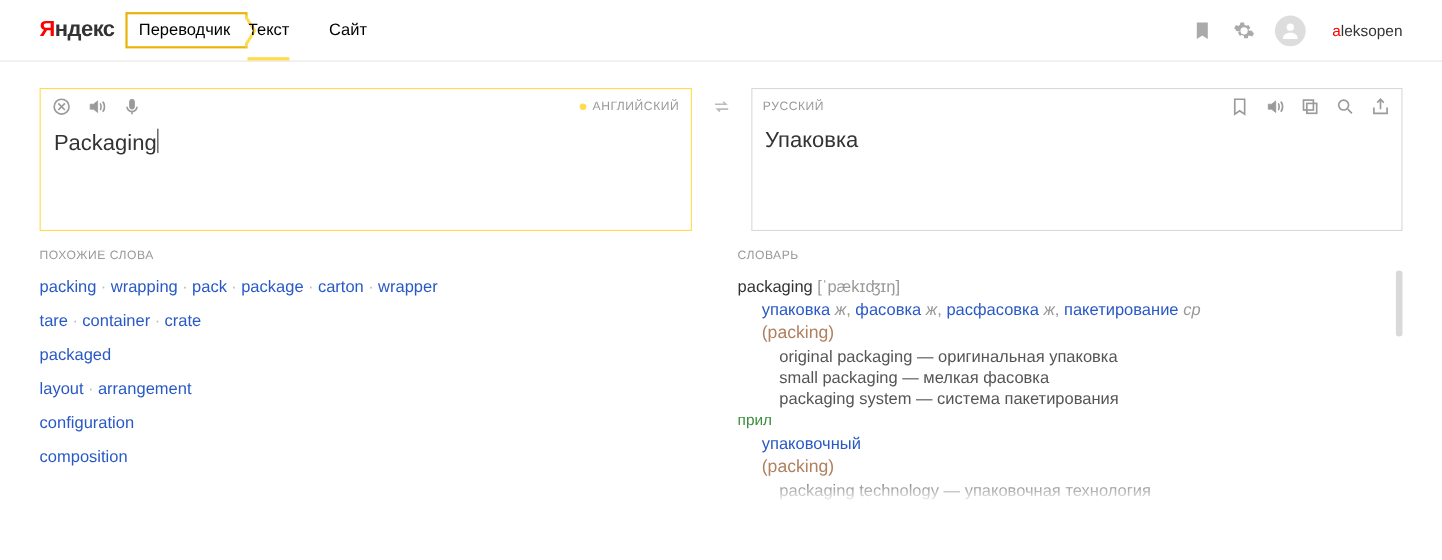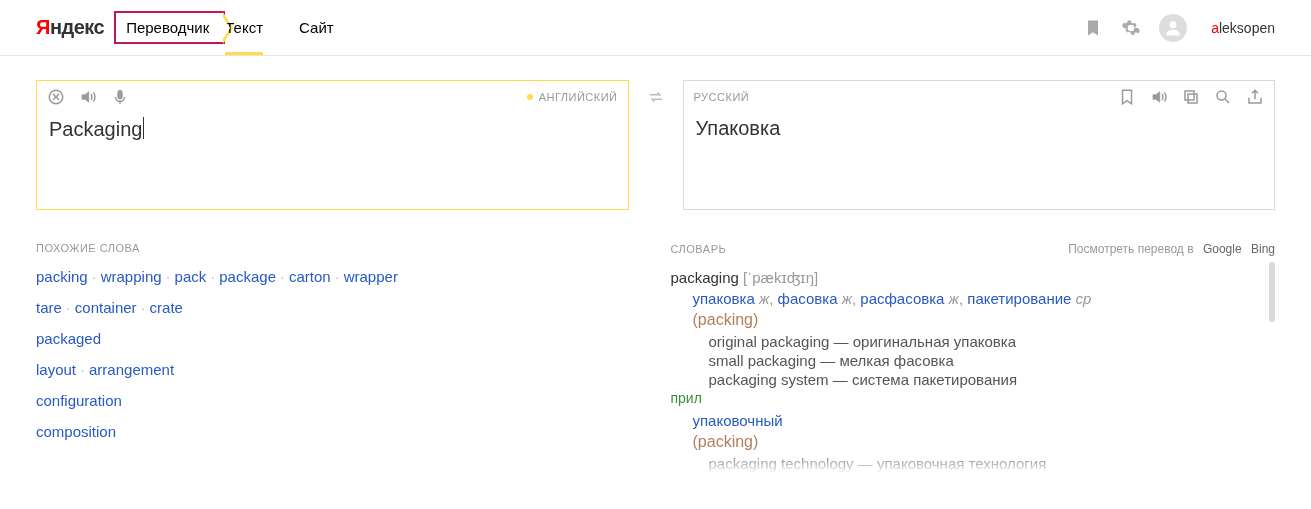--- a/index.html
+++ b/index.html
@@ -6,21 +6,21 @@
   body { font-family: Arial, Helvetica, sans-serif; font-size: 14px; color: #333; background: #fff; width: 1311px; }
   a { text-decoration: none; }
 
   
   .header { display: flex; align-items: center; height: 56px; padding: 0 36px; border-bottom: 1px solid #e6e6e6; }
   .logo-block { display: flex; align-items: center; }
   .yandex-logo { font-size: 20px; font-weight: bold; letter-spacing: -0.5px; }
   .yandex-logo .ya-red { color: #ff0000; }
   .service-tag {
     position: relative; margin-left: 10px; padding: 6px 14px 6px 10px;
-    border: 2px solid #be185d; font-size: 15px; color: #000;
+    border: 2px solid #eab308; font-size: 15px; color: #000;
   }
   .service-tag::after {
     content: ""; position: absolute; right: -10px; top: 50%; transform: translateY(-50%);
     width: 0; height: 0; border-top: 16px solid transparent; border-bottom: 16px solid transparent;
     border-left: 10px solid #ffdb4d;
   }
   .service-tag::before {
     content: ""; position: absolute; right: -7px; top: 50%; transform: translateY(-50%);
     width: 0; height: 0; border-top: 14px solid transparent; border-bottom: 14px solid transparent;
     border-left: 9px solid #fff; z-index: 1;
@@ -47,21 +47,21 @@
   .tb-icon { width: 18px; height: 18px; fill: #9a9a9a; stroke: #9a9a9a; cursor: pointer; }
   .lang-label { font-size: 11px; letter-spacing: 0.5px; color: #999; text-transform: uppercase; display: flex; align-items: center; gap: 6px; }
   .lang-dot { width: 6px; height: 6px; border-radius: 50%; background: #ffdb4d; display: inline-block; }
   .box-text { padding: 4px 12px 10px; font-size: 20px; font-family: Arial; }
   .cursor::after { content: ""; display: inline-block; width: 1px; height: 22px; background: #333; margin-left: 1px; vertical-align: -3px; }
   .swap { width: 30px; display: flex; justify-content: center; align-items: flex-start; padding-top: 8px; }
   .swap svg { width: 18px; height: 18px; fill: #bbb; cursor: pointer; }
 
   
   .below { padding: 16px 36px 0; display: flex; gap: 30px; }
-  .col { flex: 1; min-width: 0; margin-top: 16px; }
+  .col { flex: 1; min-width: 0; }
   .section-h { font-size: 11px; color: #999; letter-spacing: 0.5px; margin-bottom: 14px; }
   .similar-line { margin-bottom: 14px; font-size: 15px; }
   .similar-line a { color: #2859c5; }
   .similar-line .sep { color: #bbb; padding: 0 4px; }
 
   .dict-header-row { display: flex; align-items: baseline; }
   .ext { margin-left: auto; font-size: 12px; color: #999; }
   .ext a { color: #666; margin-left: 6px; }
   .dict-word { font-size: 15px; margin-bottom: 4px; }
   .dict-word .tr { color: #999; }
@@ -185,25 +185,20 @@
         <div class="similar-line"><a href="#">packaged</a></div>
         <div class="similar-line"><a href="#">layout</a><span class="sep">·</span><a href="#">arrangement</a></div>
         <div class="similar-line"><a href="#">configuration</a></div>
         <div class="similar-line"><a href="#">composition</a></div>
       </div>
   </div>
 
   <div class="col right-col">
     <div class="dict-header-row">
       <div class="section-h">СЛОВАРЬ</div>
-      <div class="ext">
-        <span>Посмотреть перевод в</span>
-        <a href="#">Google</a>
-        <a href="#">Bing</a>
-      </div>
     </div>
     <div class="dict" id="dict-container">
       <div class="dict-word">
         <span>packaging</span>
         <span class="tr">[ˈpækɪʤɪŋ]</span>
       </div>
         <div class="dict-line"><a href="#" class="term">упаковка</a><span class="gen"> ж</span><span class="csep">, </span><a href="#" class="term">фасовка</a><span class="gen"> ж</span><span class="csep">, </span><a href="#" class="term">расфасовка</a><span class="gen"> ж</span><span class="csep">, </span><a href="#" class="term">пакетирование</a><span class="gen"> ср</span></div>
         <div class="dict-sub">(packing)</div>
         <div class="dict-ex">original packaging — оригинальная упаковка</div>
         <div class="dict-ex">small packaging — мелкая фасовка</div>

